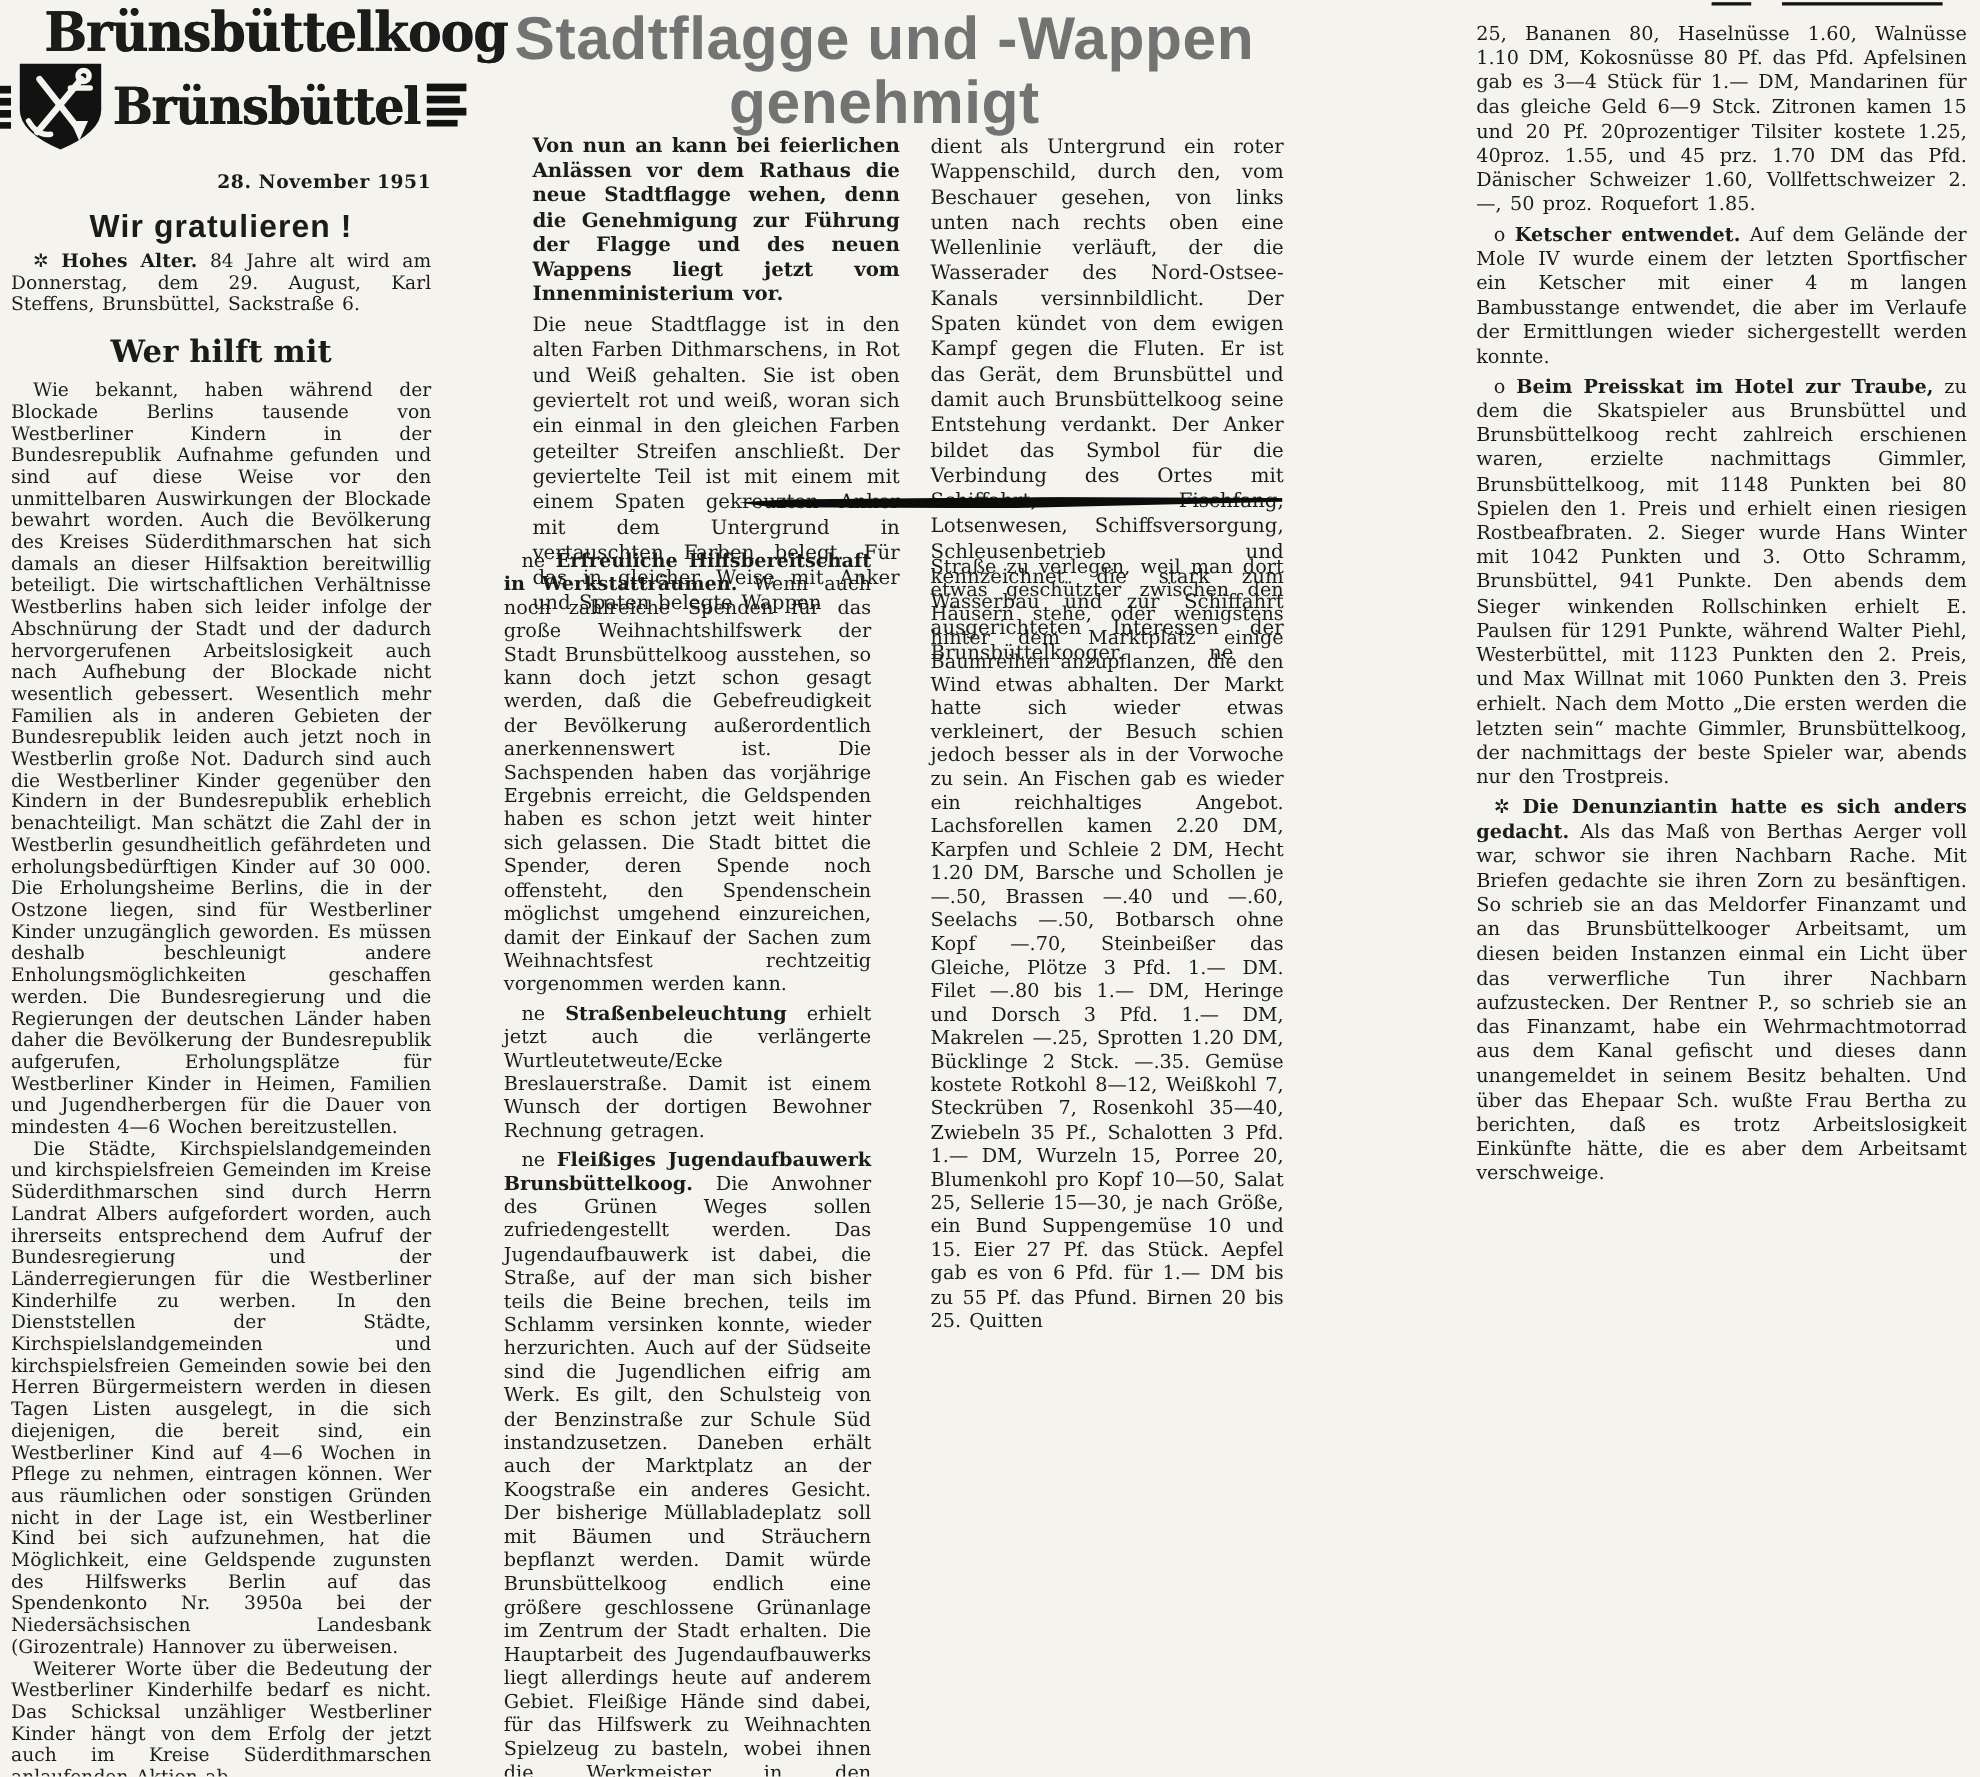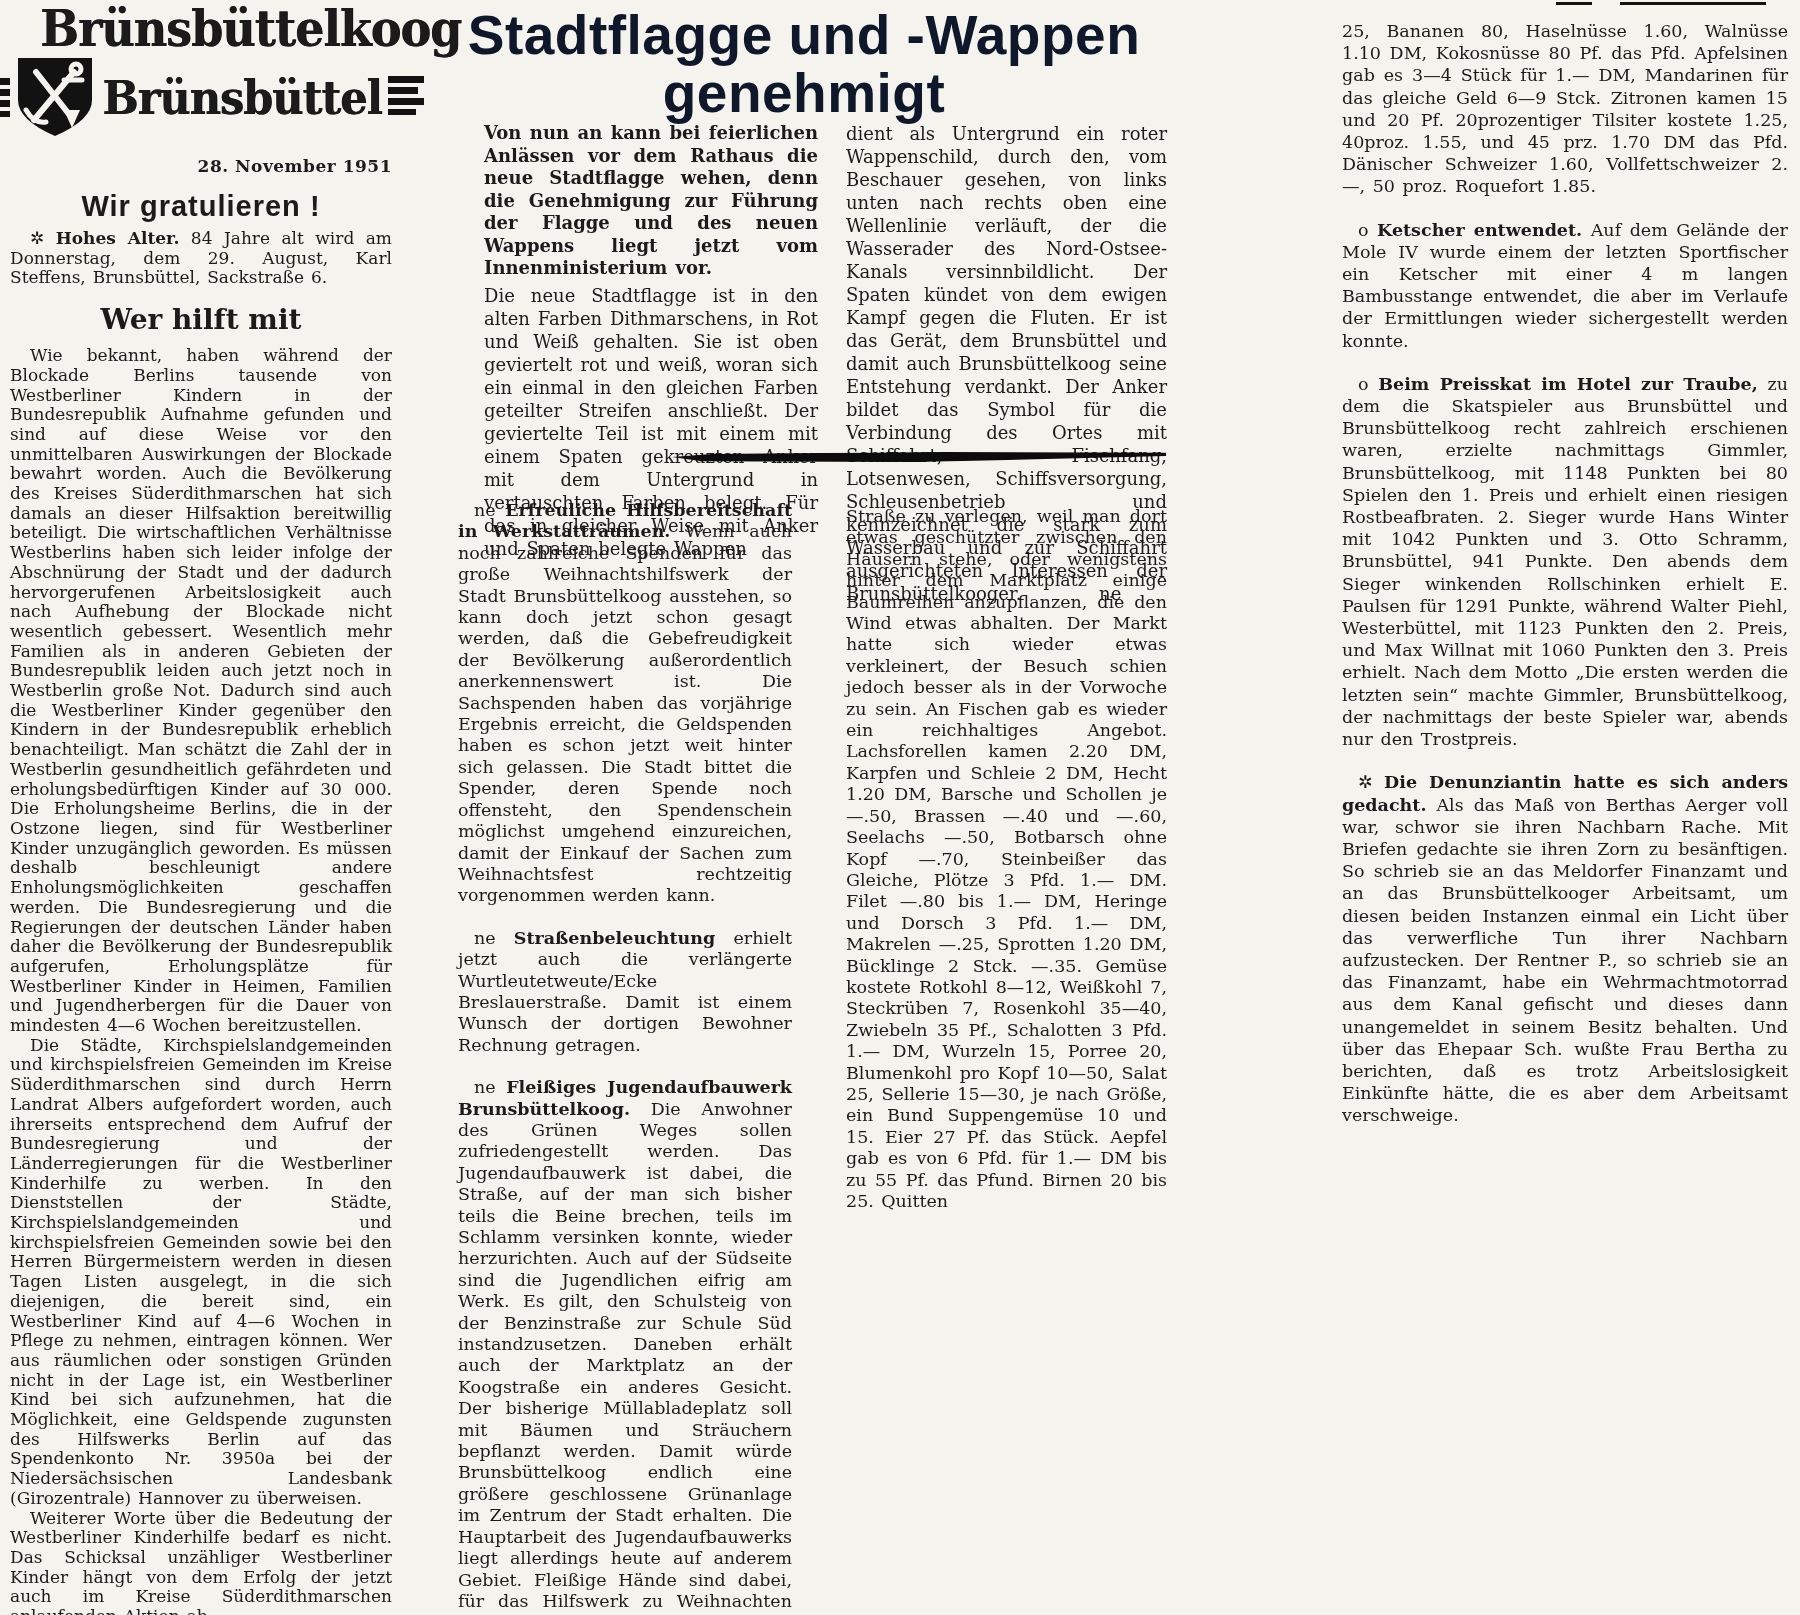--- a/index.html
+++ b/index.html
@@ -42,42 +42,42 @@
   }
   .body-s{font-size:17px;line-height:19.7px;word-spacing:1.5px;}
   .ind{text-indent:20px;}
   .mt6{margin-top:6px;} .mt10{margin-top:10px;}
 
   
   #headline{
     left:430px;top:6px;width:748px;text-align:center;
     font-family:"Liberation Sans",sans-serif;
     font-weight:700;font-size:55px;line-height:58px;letter-spacing:0.5px;
-    color:#0f172a;
+    color:#737373;
   }
 
   
   #col2a{left:484px;top:122px;width:334px;}
   #col3a{left:846px;top:122px;width:321px;}
   .body-m{font-size:18px;line-height:23px;word-spacing:2px;}
   .lead-m{font-weight:700;font-size:18px;line-height:22.5px;word-spacing:2px;}
   .sign{padding-left:70px;}
 
   #divider{
     left:672px;top:452px;width:494px;height:10px;background:#0c0c0c;
     clip-path:polygon(0% 38%,8% 12%,55% 0%,100% 18%,100% 52%,50% 100%,6% 82%);
     transform:rotate(-0.25deg);
   }
 
   #col2b{left:458px;top:500px;width:334px;}
   #col3b{left:846px;top:506px;width:321px;}
   #col4{left:1342px;top:20px;width:446px;}
   .body-n{font-size:17.5px;line-height:21.4px;word-spacing:1.8px;}
   .body-r{font-size:17.5px;line-height:22.2px;word-spacing:2px;}
-  .news{margin-top:21px;text-indent:16px;}
+  .news{margin-top:5px;text-indent:16px;}
   .news:first-child{margin-top:0;}
 
   .toprule{height:3px;background:#141414;top:2px;}
   #toprule-a{left:1556px;width:36px;}
   #toprule-b{left:1620px;width:146px;}
 
   
   .stripes{display:inline-block;}
 </style>
 </head>

